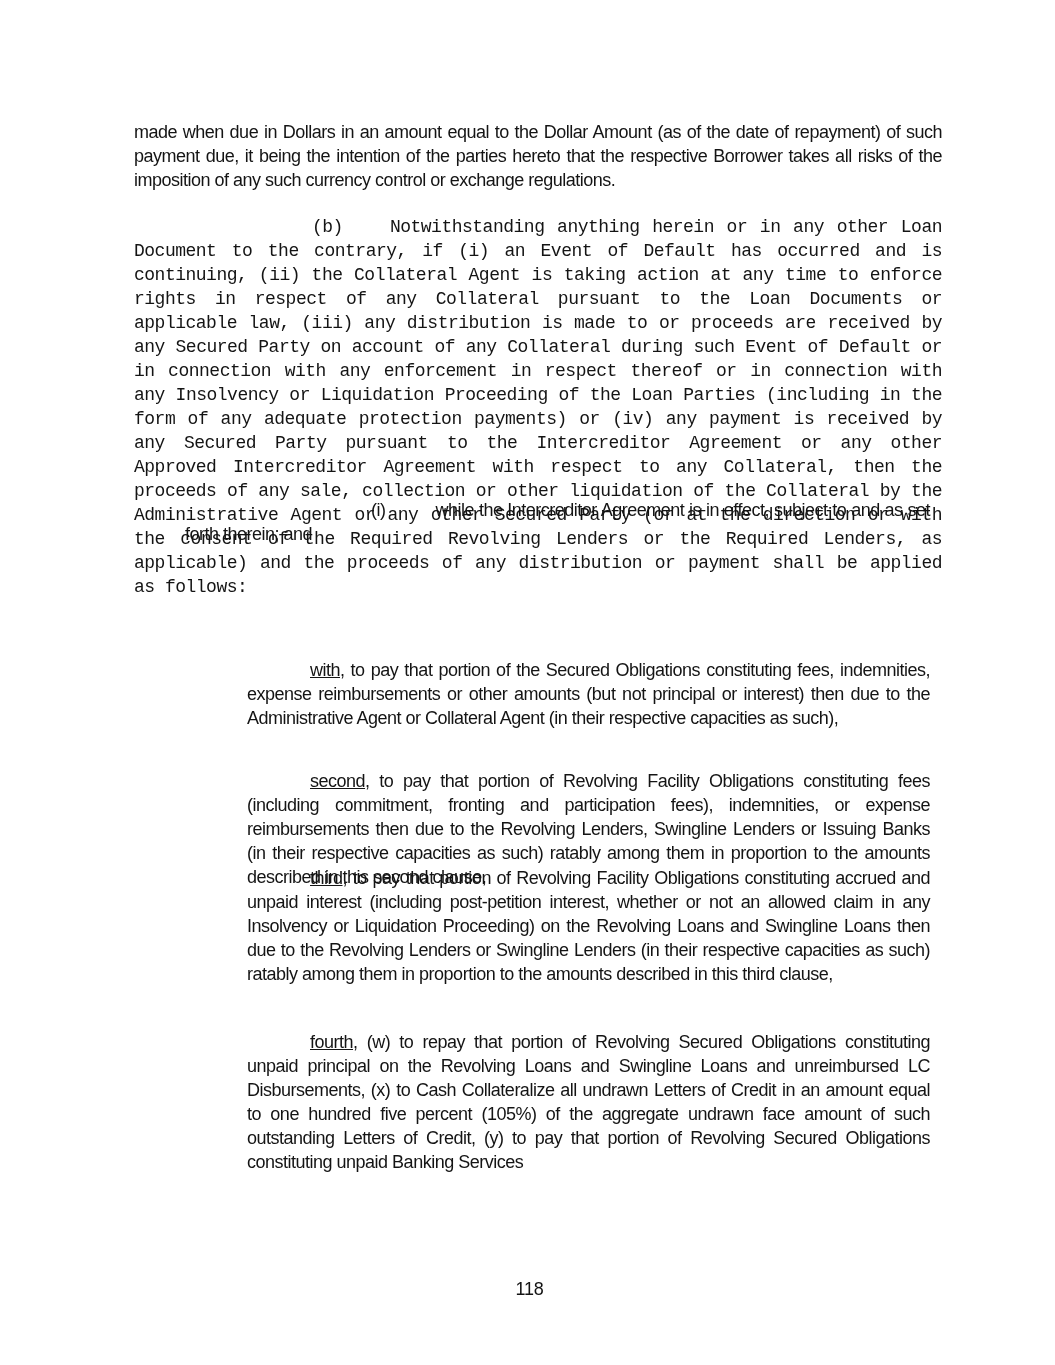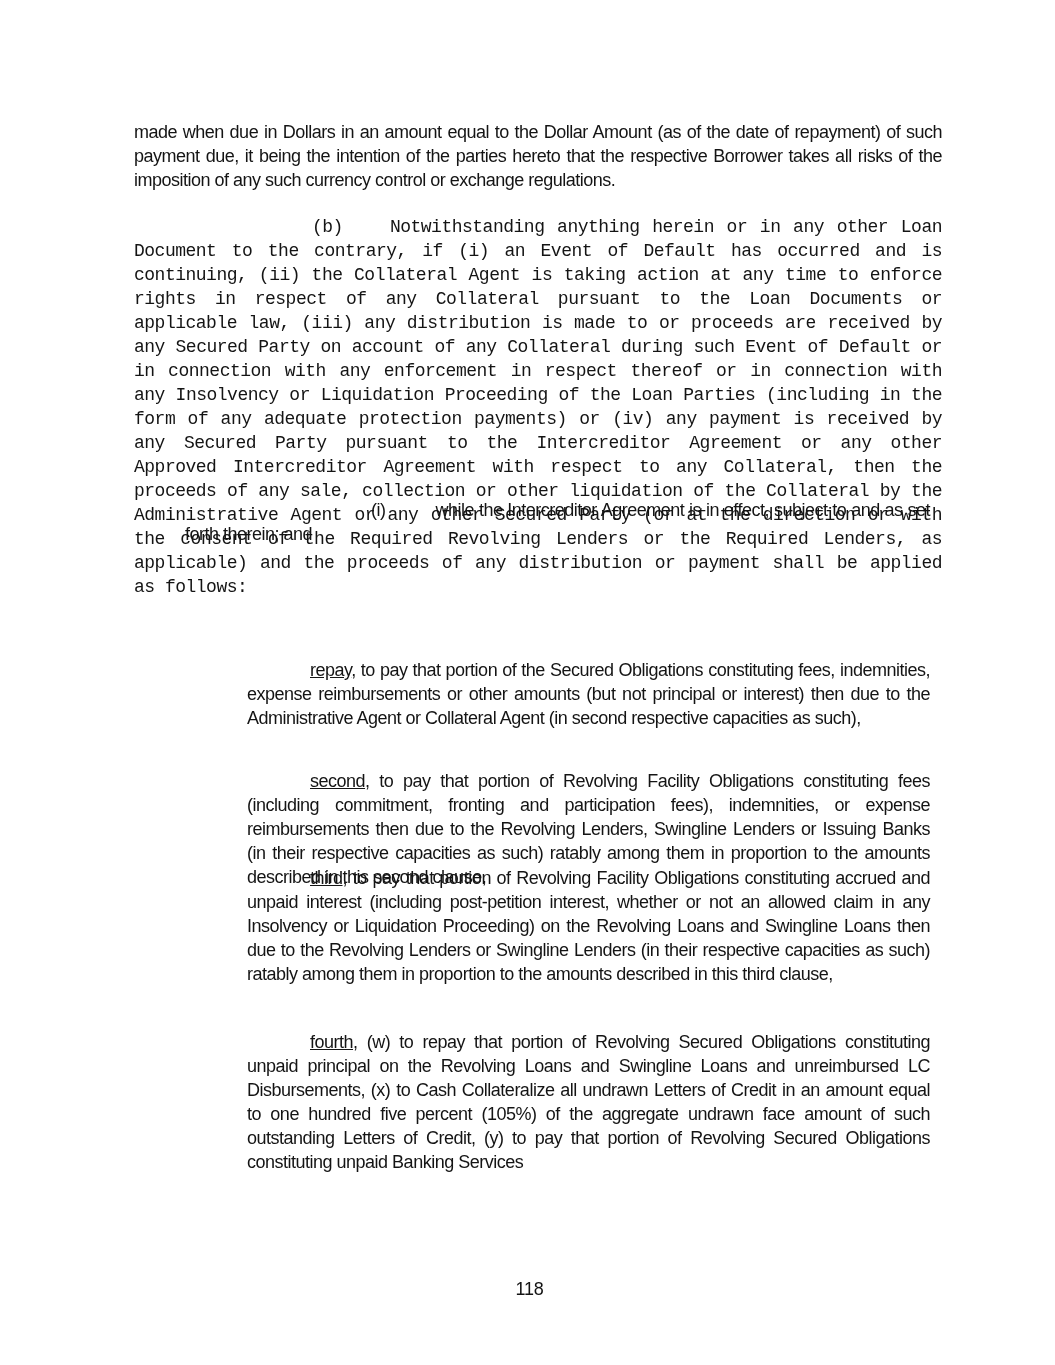--- a/index.html
+++ b/index.html
@@ -67,21 +67,21 @@
   <div class="para p-main indent-b" style="top:215px">
     <span class="label">(b)</span><span class="tab tab-b"></span><span>Notwithstanding anything herein or in any other Loan Document to the contrary, if (i) an Event of Default has occurred and is continuing, (ii) the Collateral Agent is taking action at any time to enforce rights in respect of any Collateral pursuant to the Loan Documents or applicable law, (iii) any distribution is made to or proceeds are received by any Secured Party on account of any Collateral during such Event of Default or in connection with any enforcement in respect thereof or in connection with any Insolvency or Liquidation Proceeding of the Loan Parties (including in the form of any adequate protection payments) or (iv) any payment is received by any Secured Party pursuant to the Intercreditor Agreement or any other Approved Intercreditor Agreement with respect to any Collateral, then the proceeds of any sale, collection or other liquidation of the Collateral by the Administrative Agent or any other Secured Party (or at the direction or with the consent of the Required Revolving Lenders or the Required Lenders, as applicable) and the proceeds of any distribution or payment shall be applied as follows:</span>
   </div>
 
   <div class="para p-clause" style="top:498px">
     <span class="label">(i)</span><span class="tab tab-i"></span><span>while the Intercreditor Agreement is in effect, subject to and as set forth therein; and</span>
   </div>
 
 
   <div class="para p-sub" style="top:658px">
-    <span class="term">repay</span><span>, to pay that portion of the Secured Obligations constituting fees, indemnities, expense reimbursements or other amounts (but not principal or interest) then due to the Administrative Agent or Collateral Agent (in second respective capacities as such),</span>
+    <span class="term">with</span><span>, to pay that portion of the Secured Obligations constituting fees, indemnities, expense reimbursements or other amounts (but not principal or interest) then due to the Administrative Agent or Collateral Agent (in their respective capacities as such),</span>
   </div>
 
   <div class="para p-sub" style="top:769px">
     <span class="term">second</span><span>, to pay that portion of Revolving Facility Obligations constituting fees (including commitment, fronting and participation fees), indemnities, or expense reimbursements then due to the Revolving Lenders, Swingline Lenders or Issuing Banks (in their respective capacities as such) ratably among them in proportion to the amounts described in this second clause,</span>
   </div>
 
   <div class="para p-sub" style="top:866px">
     <span class="term">third</span><span>, to pay that portion of Revolving Facility Obligations constituting accrued and unpaid interest (including post-petition interest, whether or not an allowed claim in any Insolvency or Liquidation Proceeding) on the Revolving Loans and Swingline Loans then due to the Revolving Lenders or Swingline Lenders (in their respective capacities as such) ratably among them in proportion to the amounts described in this third clause,</span>
   </div>
 

